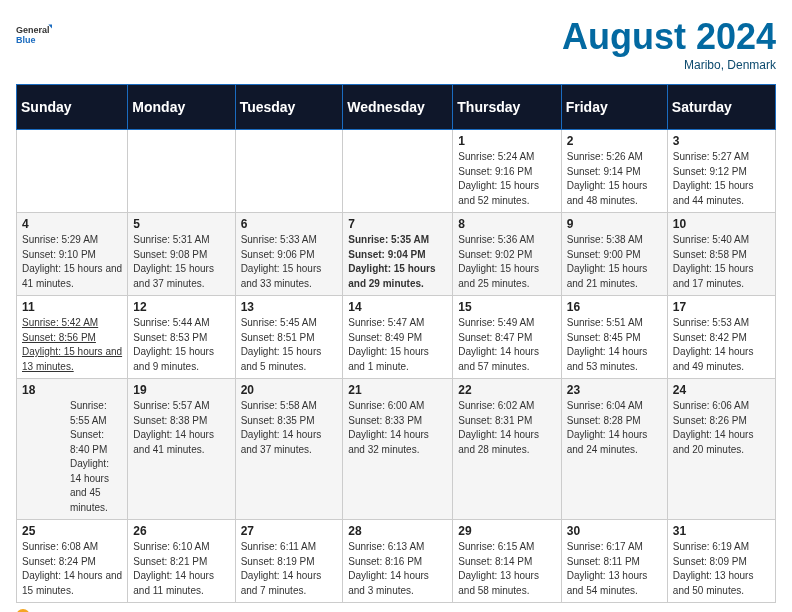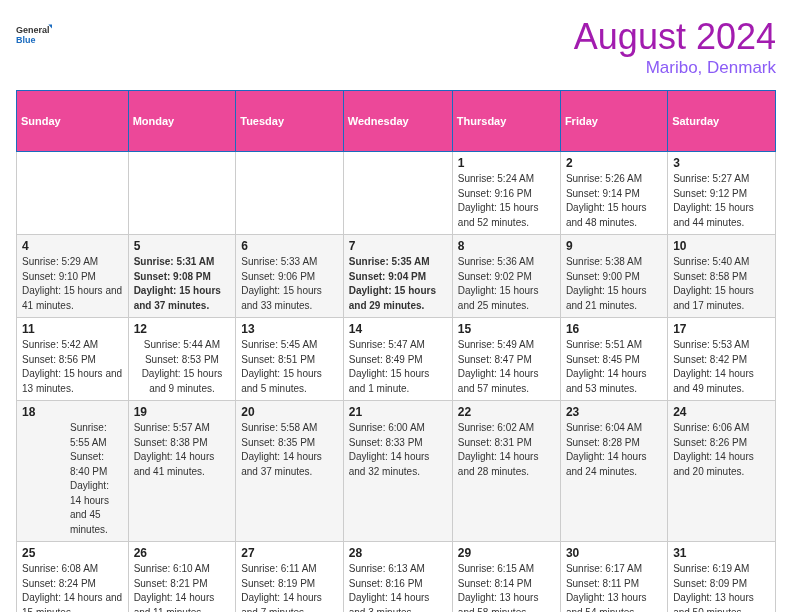--- a/index.html
+++ b/index.html
@@ -19,38 +19,38 @@
     .logo {
       display: flex;
       align-items: center;
       gap: 4px;
     }
     .title-area {
       text-align: right;
     }
     .month-title {
       font-size: 36px;
-      font-weight: normal;
-      color: #a21caf;
+      font-weight: bold;
+      color: #0369a1;
     }
     .location-title {
-      font-size: 17px;
-      color: #8b5cf6;
+      font-size: 12px;
+      color: #0c4a6e;
     }
     .calendar-table {
       width: 100%;
       border-collapse: collapse;
       border: 1px solid #ccc;
     }
     .calendar-table th {
-      background-color: #ec4899;
+      background-color: #0f172a;
       color: #fff;
-      font-size: 11px;
+      font-size: 14px;
       font-weight: bold;
-      padding: 24px 4px;
+      padding: 14px 4px;
       text-align: left;
       border: 1px solid #1a6bbf;
     }
     .calendar-table td {
       vertical-align: top;
       padding: 4px 5px;
       border: 1px solid #ccc;
       font-size: 10.5px;
       color: #222;
       background: #fff;
@@ -147,21 +147,21 @@
       </tr>
       <tr>
         <td>
           <span class="day-number">4</span>
           <div class="day-info" style="white-space: pre-line;">Sunrise: 5:29 AM
 Sunset: 9:10 PM
 Daylight: 15 hours and 41 minutes.</div>
         </td>
         <td>
           <span class="day-number">5</span>
-          <div class="day-info" style="white-space: pre-line; font-weight: bold;">Sunrise: 5:31 AM
+          <div class="day-info" style="white-space: pre-line;">Sunrise: 5:31 AM
 Sunset: 9:08 PM
 Daylight: 15 hours and 37 minutes.</div>
         </td>
         <td>
           <span class="day-number">6</span>
           <div class="day-info" style="white-space: pre-line;">Sunrise: 5:33 AM
 Sunset: 9:06 PM
 Daylight: 15 hours and 33 minutes.</div>
         </td>
         <td>
@@ -185,27 +185,27 @@
         <td>
           <span class="day-number">10</span>
           <div class="day-info" style="white-space: pre-line;">Sunrise: 5:40 AM
 Sunset: 8:58 PM
 Daylight: 15 hours and 17 minutes.</div>
         </td>
       </tr>
       <tr>
         <td>
           <span class="day-number">11</span>
-          <div class="day-info" style="white-space: pre-line;">Sunrise: 5:42 AM
+          <div class="day-info" style="white-space: pre-line; text-decoration: underline;">Sunrise: 5:42 AM
 Sunset: 8:56 PM
 Daylight: 15 hours and 13 minutes.</div>
         </td>
         <td>
           <span class="day-number">12</span>
-          <div class="day-info" style="white-space: pre-line; text-align: center;">Sunrise: 5:44 AM
+          <div class="day-info" style="white-space: pre-line;">Sunrise: 5:44 AM
 Sunset: 8:53 PM
 Daylight: 15 hours and 9 minutes.</div>
         </td>
         <td>
           <span class="day-number">13</span>
           <div class="day-info" style="white-space: pre-line;">Sunrise: 5:45 AM
 Sunset: 8:51 PM
 Daylight: 15 hours and 5 minutes.</div>
         </td>
         <td>

